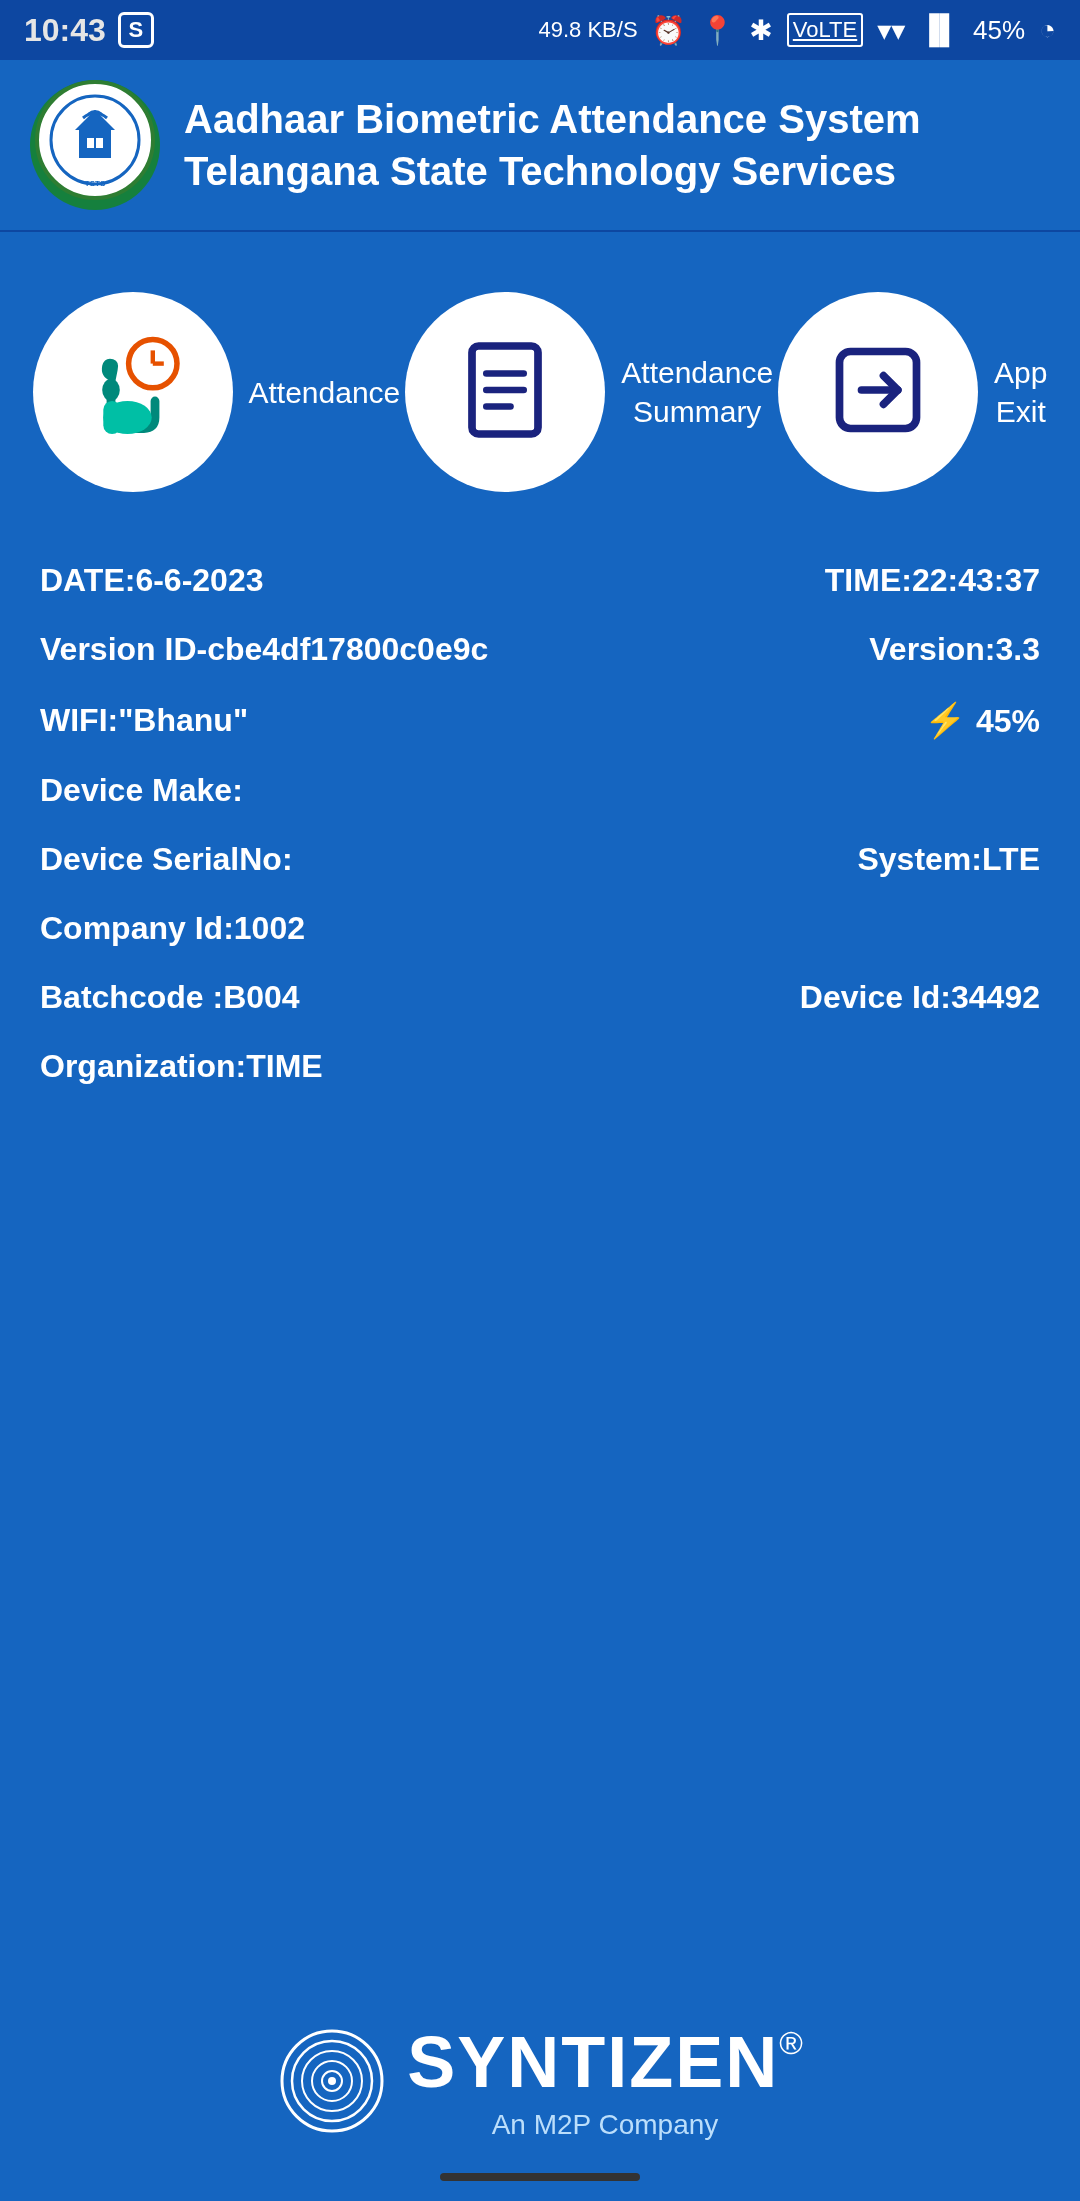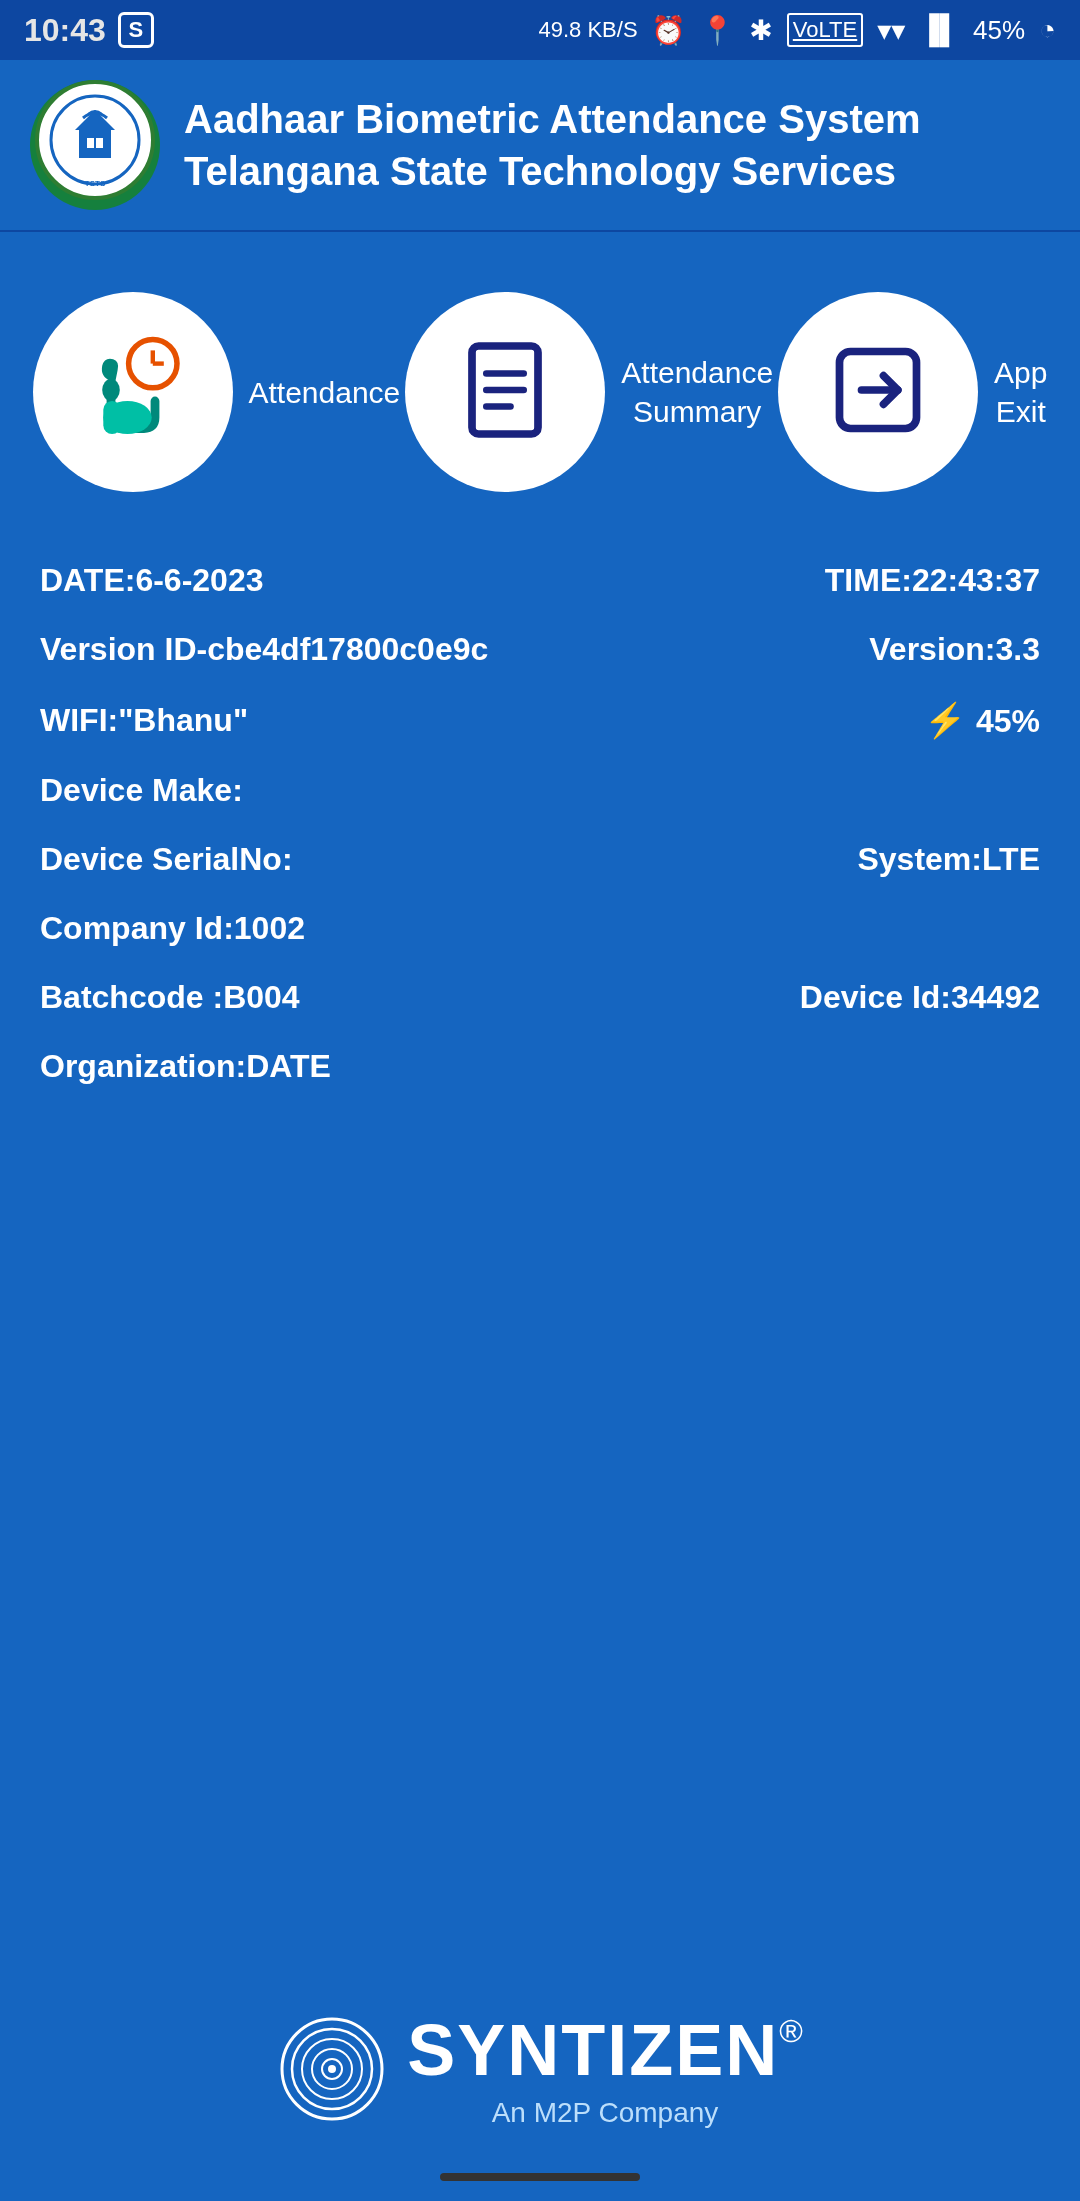--- a/index.html
+++ b/index.html
@@ -139,21 +139,21 @@
     }
     .info-left, .info-right {
       font-size: 32px;
       font-weight: bold;
       color: white;
     }
 
     
     .footer {
       position: fixed;
-      bottom: 12px;
+      bottom: 0;
       width: 1080px;
       background-color: #1565C0;
       padding: 40px 0 60px;
       display: flex;
       flex-direction: column;
       align-items: center;
       justify-content: center;
     }
     .footer-logo {
       display: flex;
@@ -334,21 +334,21 @@
     <div class="info-row">
       <span class="info-left">Company Id:1002</span>
     </div>
 
     <div class="info-row">
       <span class="info-left">Batchcode :B004</span>
       <span class="info-right">Device Id:34492</span>
     </div>
 
     <div class="info-row">
-      <span class="info-left">Organization:DATE</span>
+      <span class="info-left">Organization:TIME</span>
     </div>
 
   </div>
 
   <div class="spacer"></div>
 
 </div>
 
 <div class="footer">
   <div class="footer-logo">

